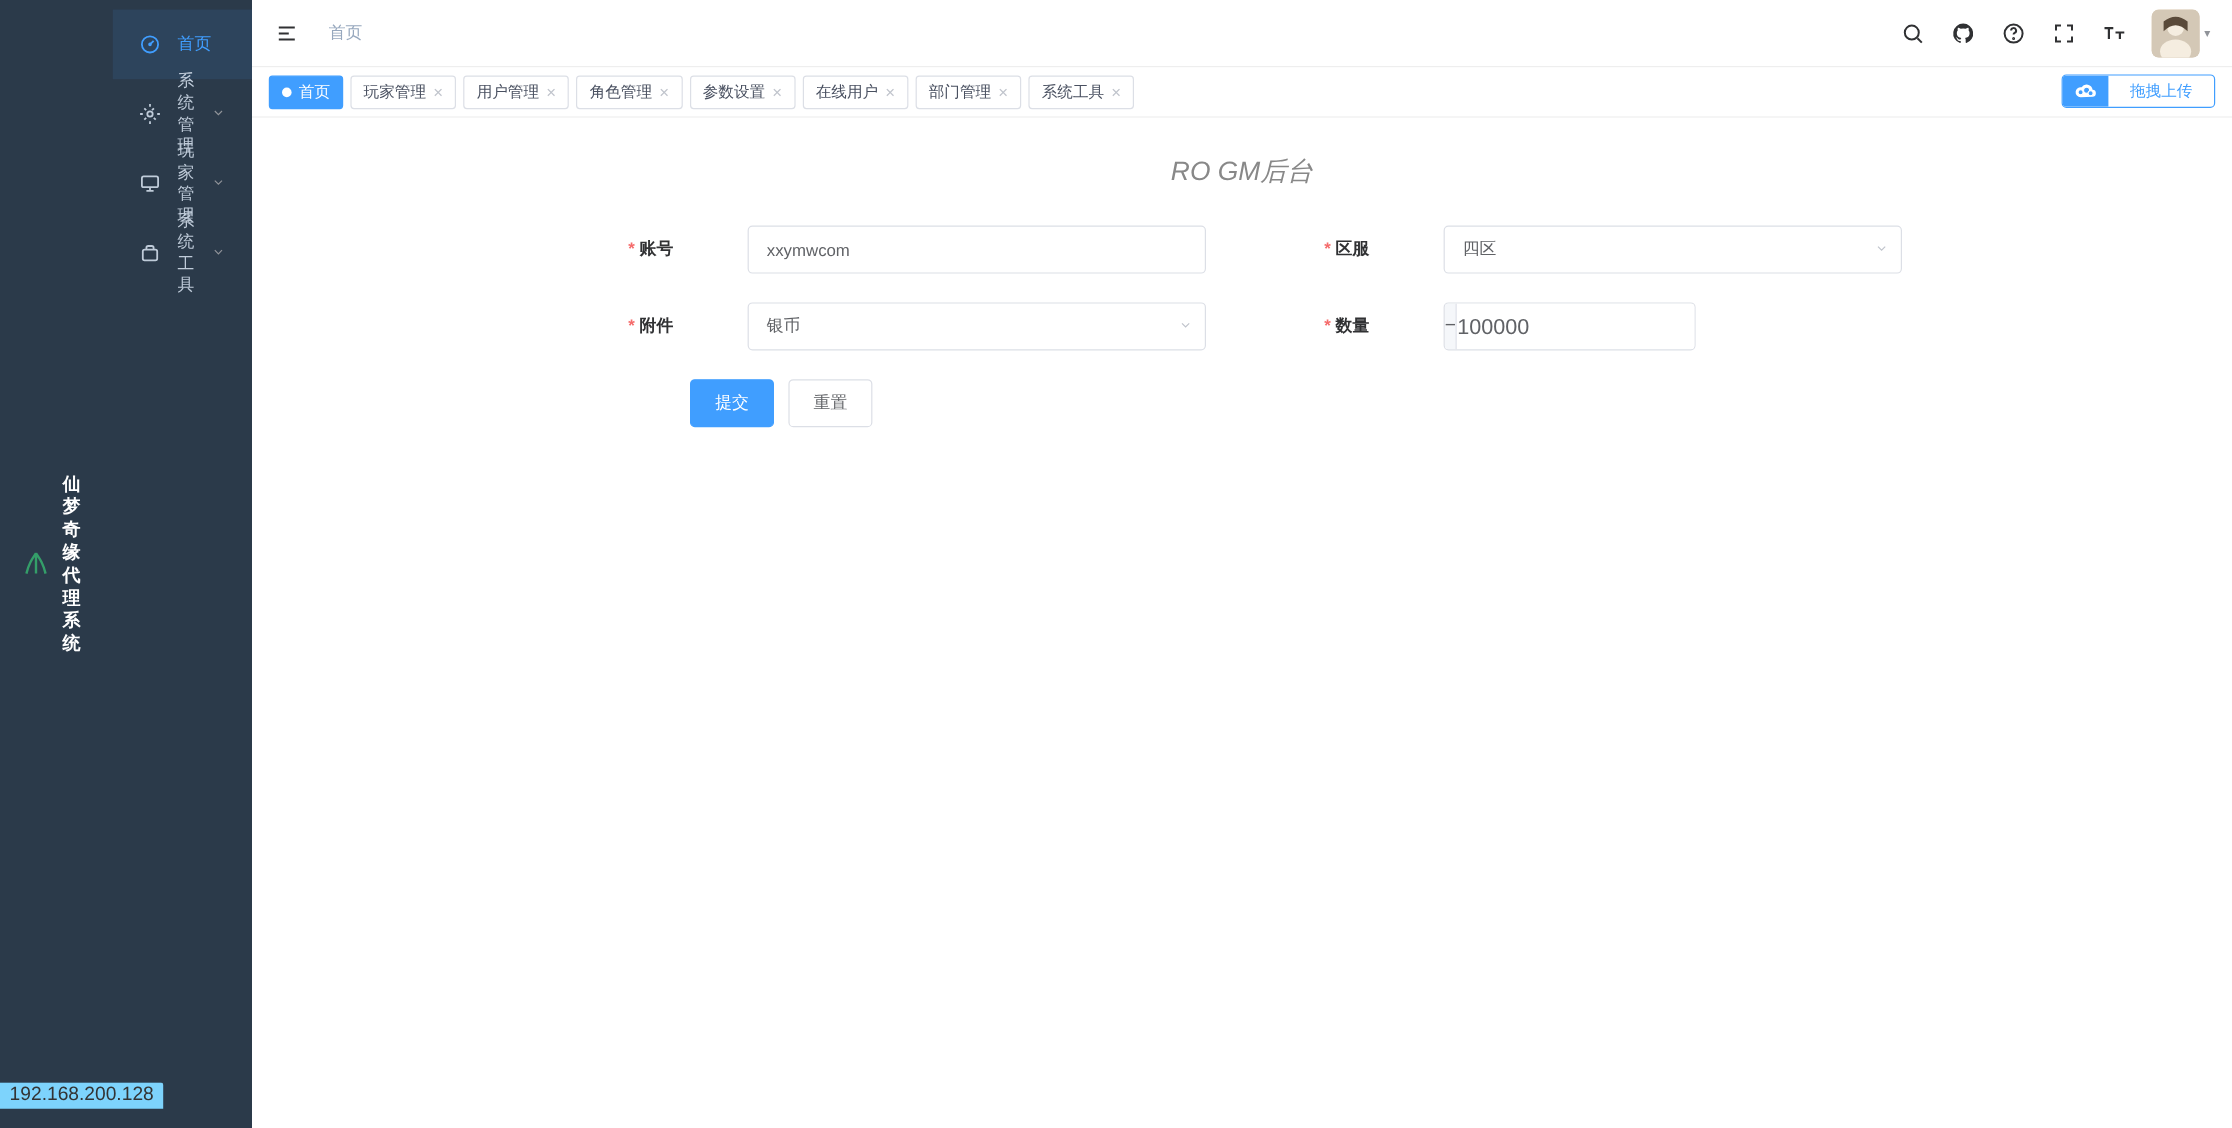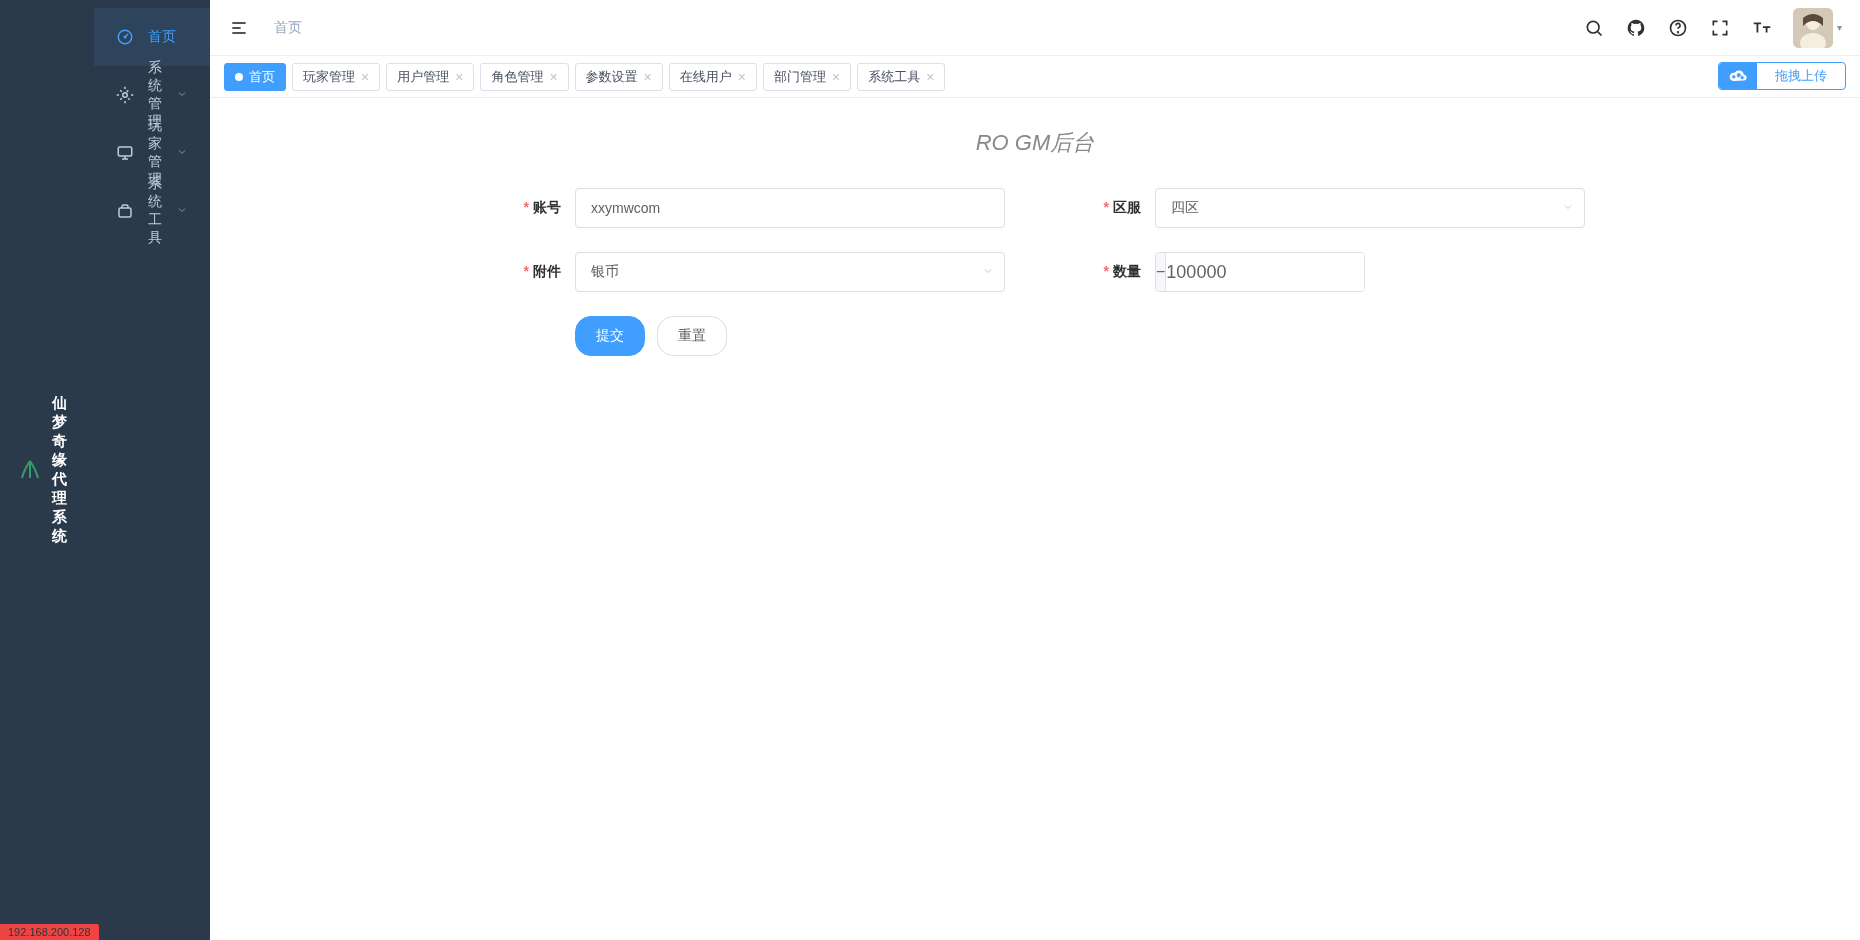--- a/index.html
+++ b/index.html
@@ -45,38 +45,38 @@
     .upload-btn-label { padding: 0 18px; color: #409eff; font-size: 13px; cursor: pointer; }
     
     
     .content { flex: 1; padding: 30px 40px; overflow: auto; }
     .page-title-main { text-align: center; font-size: 22px; color: #888; margin-bottom: 30px; font-weight: 400; font-style: italic; }
     
     .form-grid { display: grid; grid-template-columns: 1fr 1fr; max-width: 1100px; margin: 0 auto; column-gap: 60px; row-gap: 24px; }
     .form-row { display: flex; align-items: center; }
     .form-label { width: 90px; text-align: right; padding-right: 14px; color: #303133; font-weight: 600; font-size: 14px; }
     .required::before { content: "*"; color: #f56c6c; margin-right: 4px; }
-    .form-control { flex: 1; }
+    .form-control { flex: 1; margin-left: 48px; }
     
     .input { width: 100%; height: 40px; border: 1px solid #dcdfe6; border-radius: 4px; padding: 0 15px; font-size: 14px; color: #606266; outline: none; }
     
     .select { width: 100%; height: 40px; border: 1px solid #dcdfe6; border-radius: 4px; padding: 0 30px 0 15px; font-size: 14px; color: #606266; display: flex; align-items: center; position: relative; cursor: pointer; background: #fff; }
     .select-arrow { position: absolute; right: 10px; color: #c0c4cc; }
     
     .number-input { display: inline-flex; height: 40px; border: 1px solid #dcdfe6; border-radius: 4px; overflow: hidden; width: 210px; }
     .number-btn { width: 40px; display: flex; align-items: center; justify-content: center; background: #f5f7fa; color: #606266; cursor: pointer; font-size: 16px; border-right: 1px solid #dcdfe6; }
     .number-btn:last-child { border-right: none; border-left: 1px solid #dcdfe6; }
     .number-value { flex: 1; text-align: left; border: none; outline: none; font-size: 18px; color: #606266; }
     
     .form-actions { grid-column: 1 / 2; display: flex; gap: 12px; padding-left: 90px; }
-    .btn { height: 40px; padding: 0 20px; border-radius: 16px; font-size: 14px; cursor: pointer; display: inline-flex; align-items: center; justify-content: center; border: 1px solid #dcdfe6; background: #fff; color: #606266; }
+    .btn { height: 40px; padding: 0 20px; border-radius: 4px; font-size: 14px; cursor: pointer; display: inline-flex; align-items: center; justify-content: center; border: 1px solid #dcdfe6; background: #fff; color: #606266; }
     .btn-primary { background: #409eff; border-color: #409eff; color: #fff; }
     
     
-    .status-bar { position: fixed; left: 0; bottom: 0; background: #ef4444; font-size: 11px; color: #333; padding: 2px 8px; border-top-right-radius: 2px; }
+    .status-bar { position: fixed; left: 0; bottom: 16px; background: #7dd3fc; font-size: 16px; color: #333; padding: 2px 8px; border-top-right-radius: 2px; }
   </style>
 </head>
 <body>
 
 <div class="app">
   <aside class="sidebar">
     <div class="sidebar-header">
       <span class="logo-icon">
         <svg width="24" height="24" viewBox="0 0 24 24" fill="none" stroke="currentColor" stroke-width="2">
             <path d="M12 3 C8 9, 6 12, 4 20 M12 3 C16 9, 18 12, 20 20 M12 3 L12 20"></path>

